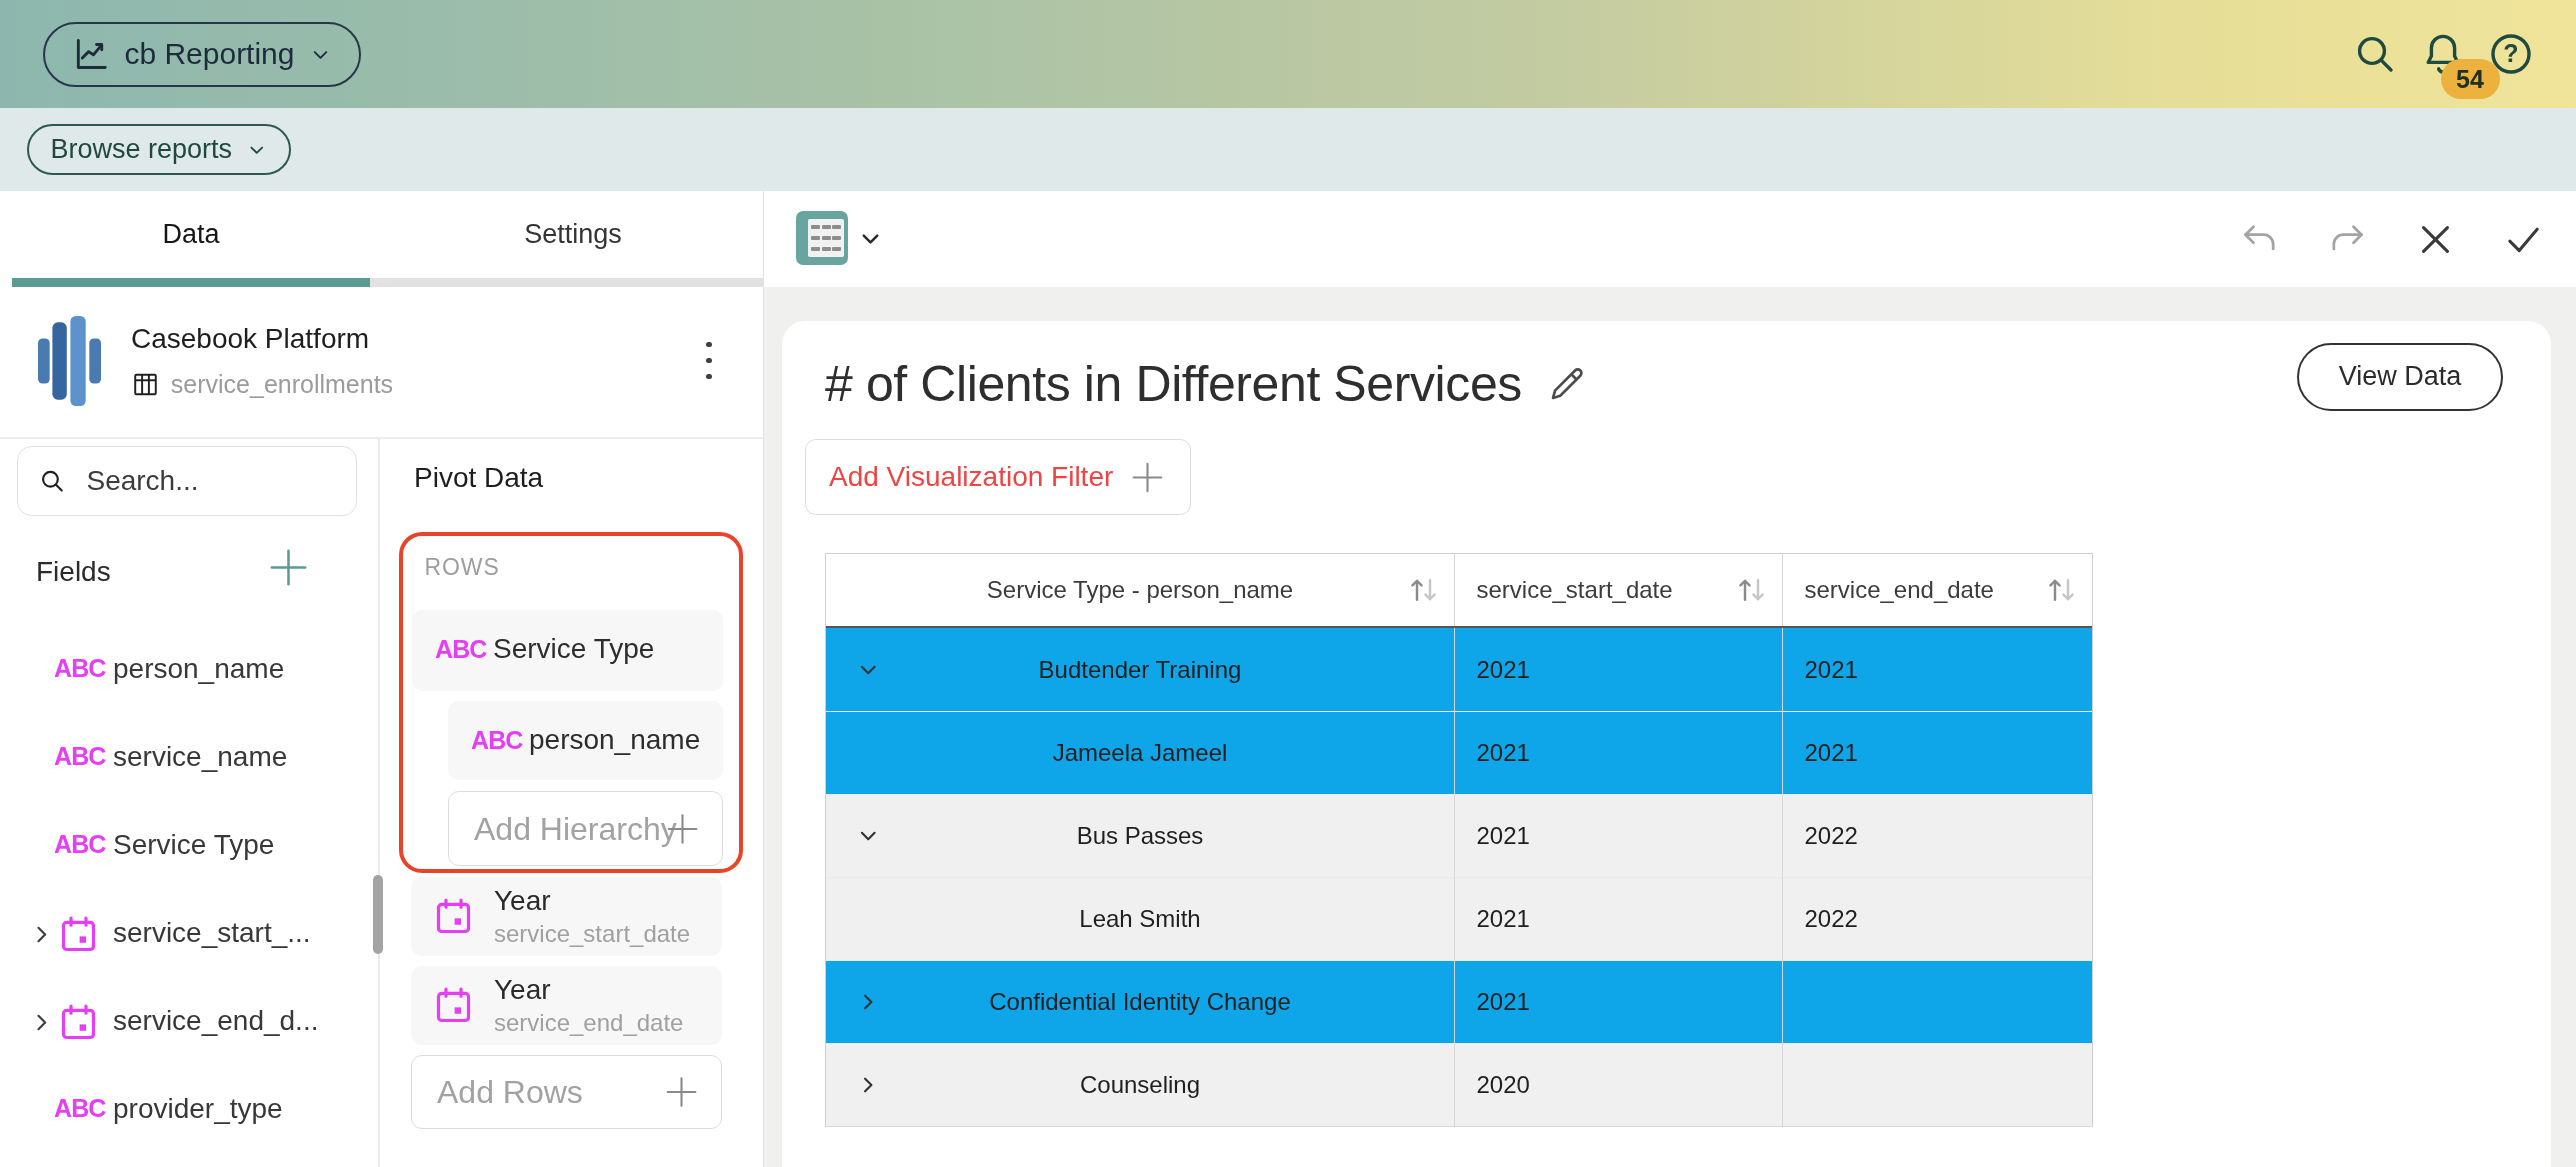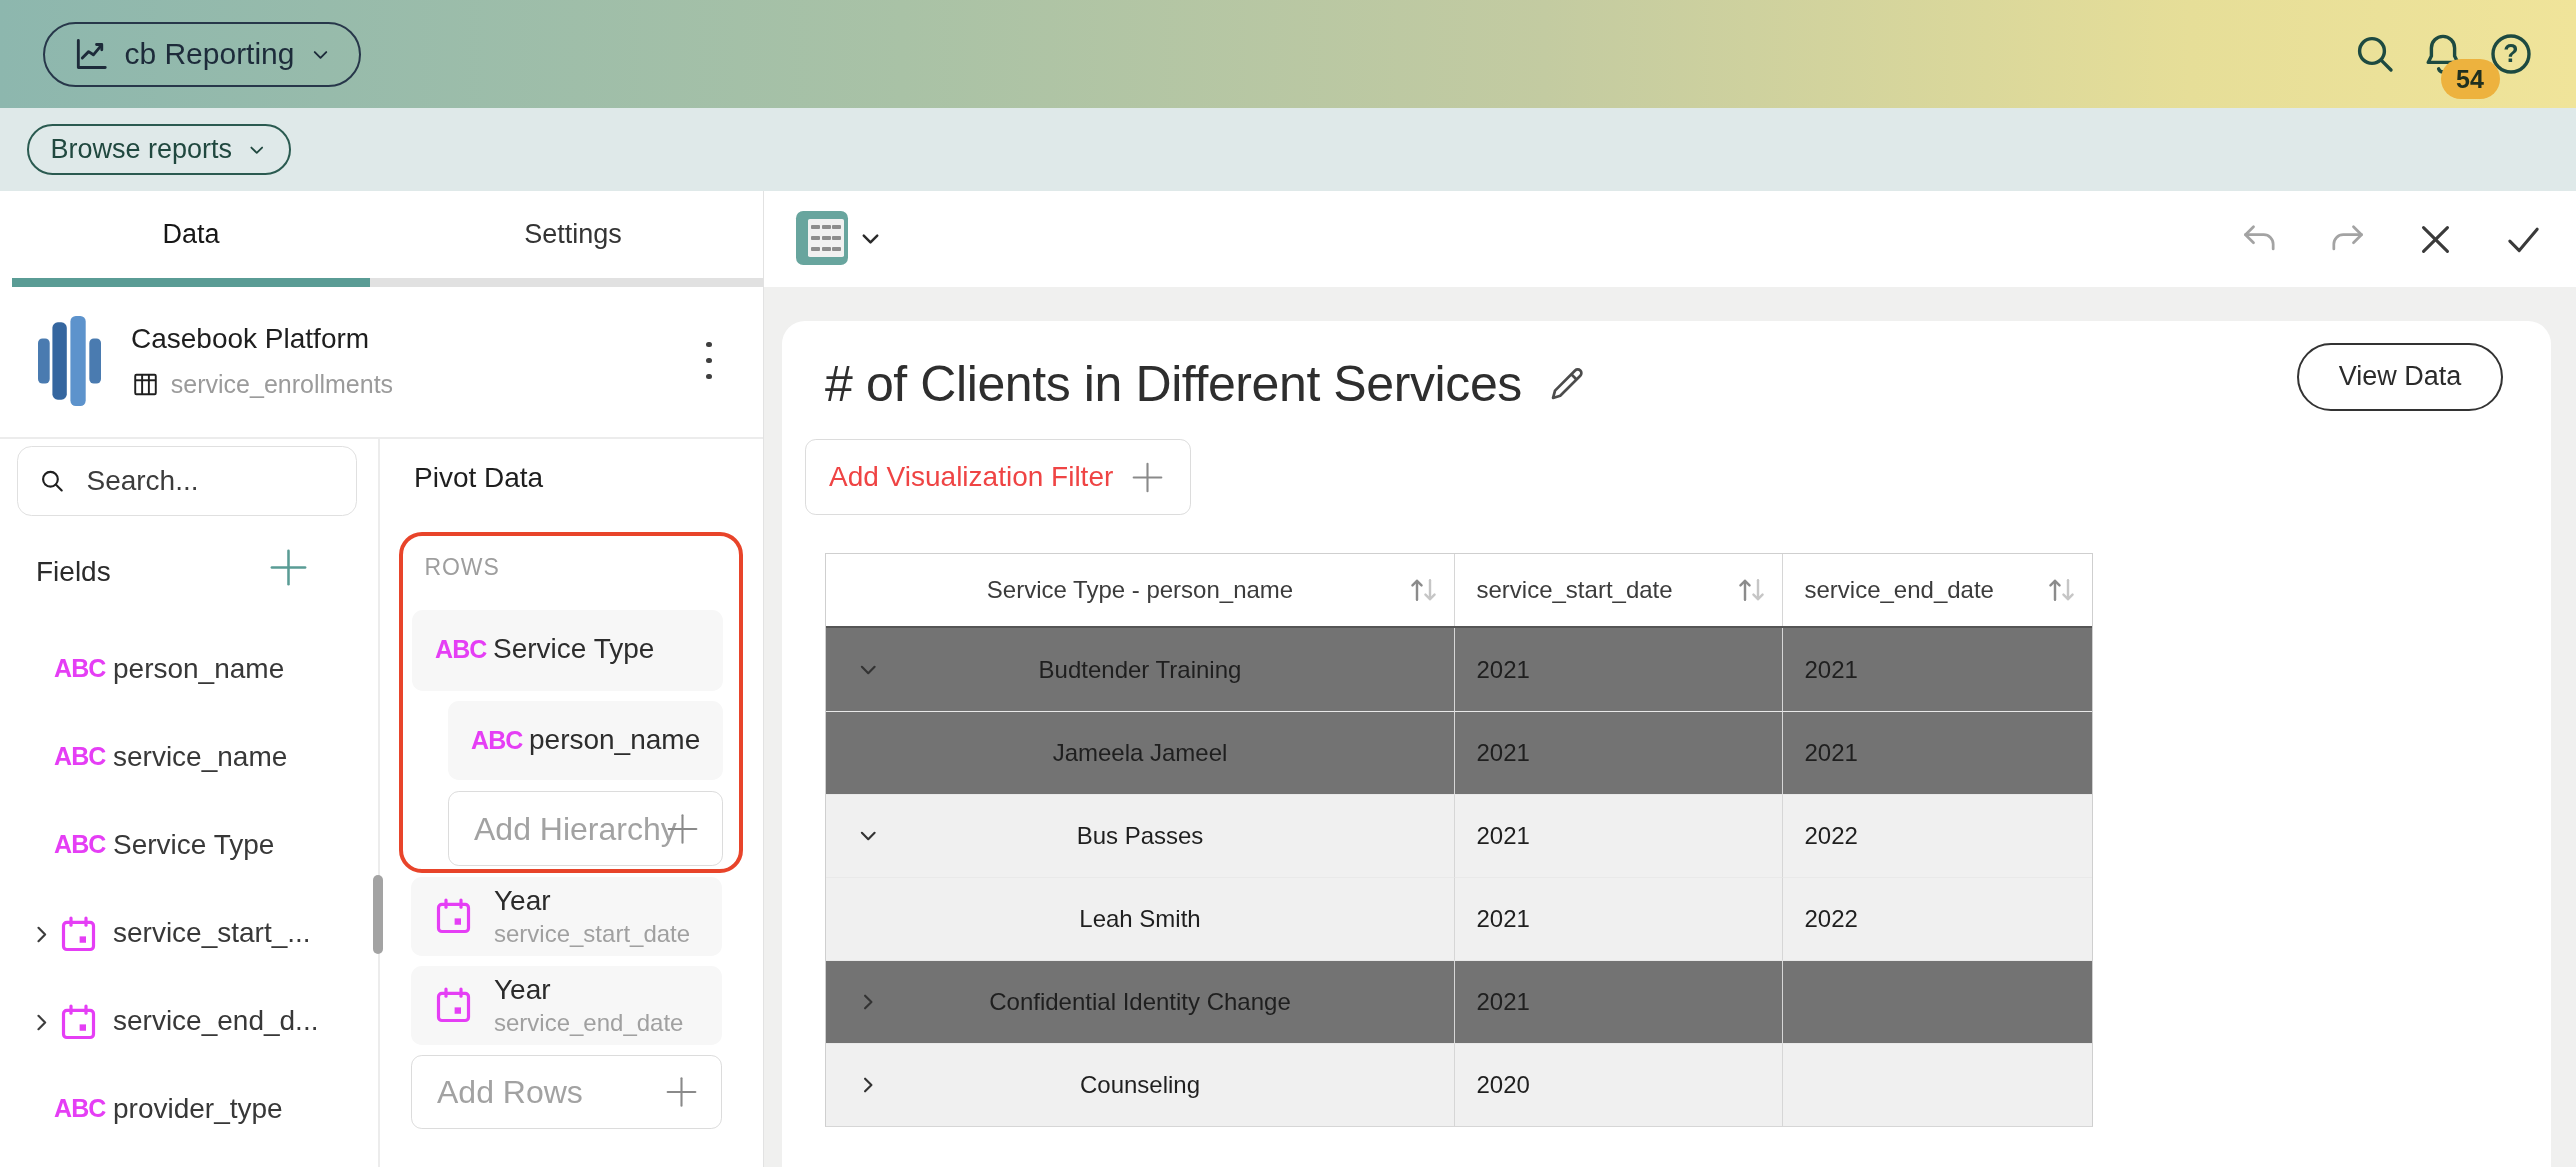--- a/index.html
+++ b/index.html
@@ -123,21 +123,21 @@
   .phead .hcell { position:relative; display:flex; align-items:center; font-size:24px; color:#3c3c3c;
     border-right:0.9px solid #d6d6d6; cursor:pointer; }
   .phead .hcell:last-child { border-right:none; }
   .hcell.center { justify-content:center; }
   .hcell.left { padding-left:21.5px; }
   .sort-ic { position:absolute; right:10.8px; top:50%; transform:translateY(-50%); width:39px; height:39px; }
   .pbody-row { height:83px; }
   .pbody-row.shade .cell { background:#f0f0f0; }
   .pbody-row + .pbody-row .cell { border-top:0.9px solid #e9e9e9; }
   .cell { position:relative; display:flex; align-items:center; font-size:24px; color:#1f1f1f;
-    background:#737373; border-right:0.9px solid #d6d6d6; }
+    background:#0ea5e9; border-right:0.9px solid #d6d6d6; }
   .cell:last-child { border-right:none; }
   .cell.c1 { justify-content:center; }
   .cell.cv { padding-left:21.5px; }
   .row-chev { position:absolute; left:27px; top:50%; transform:translateY(-50%); width:30.5px; height:30.5px; cursor:pointer; }
 </style>
 </head>
 <body>
 
 <div class="app">
 

